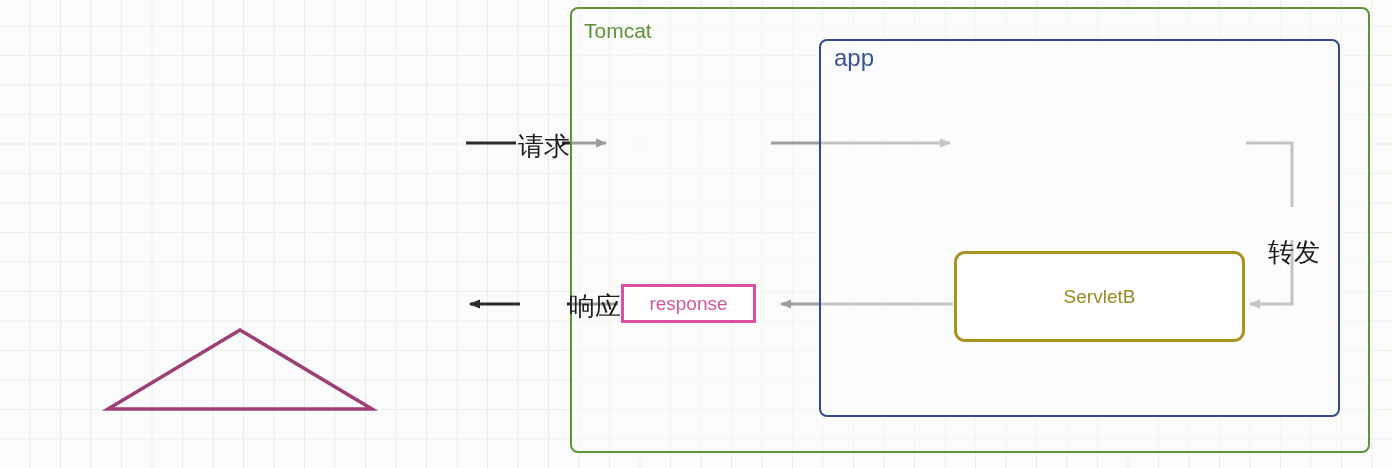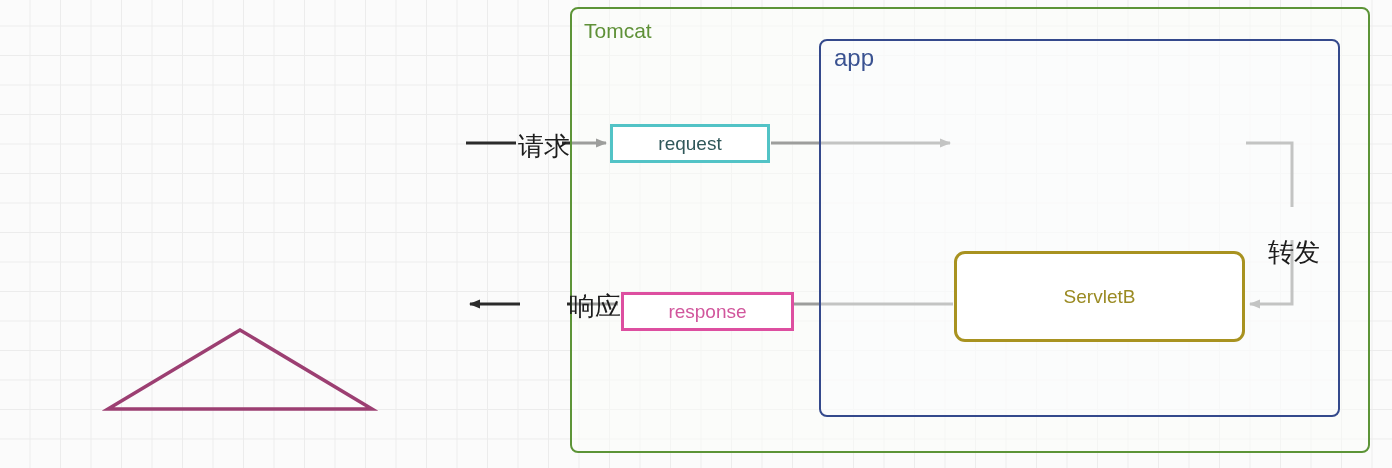--- a/index.html
+++ b/index.html
@@ -98,22 +98,22 @@
     width: 160px;
     height: 39px;
     border: 3px solid #52c3c6;
   }
   #request-box .node-label {
     color: #30585a;
     font-size: 19px;
   }
   #response-box {
     left: 621px;
-    top: 292px;
-    width: 173px;
+    top: 284px;
+    width: 135px;
     height: 39px;
     border: 3px solid #dd4fa0;
   }
   #response-box .node-label {
     color: #d1569c;
     font-size: 19px;
   }
   
   #servlet-a-box {
     left: 954px;
@@ -189,23 +189,20 @@
     </g>
   </svg>
 
   <div class="node" id="tomcat-box"></div>
   <div id="tomcat-title">Tomcat</div>
 
   <div class="node" id="app-box"></div>
   <div id="app-title">app</div>
 
 
-  <div class="node" id="request-box">
-    <span class="node-label">request</span>
-  </div>
 
   <div class="node" id="response-box">
     <span class="node-label">response</span>
   </div>
 
 
   <div class="node" id="servlet-b-box">
     <span class="node-label">ServletB</span>
   </div>
 

